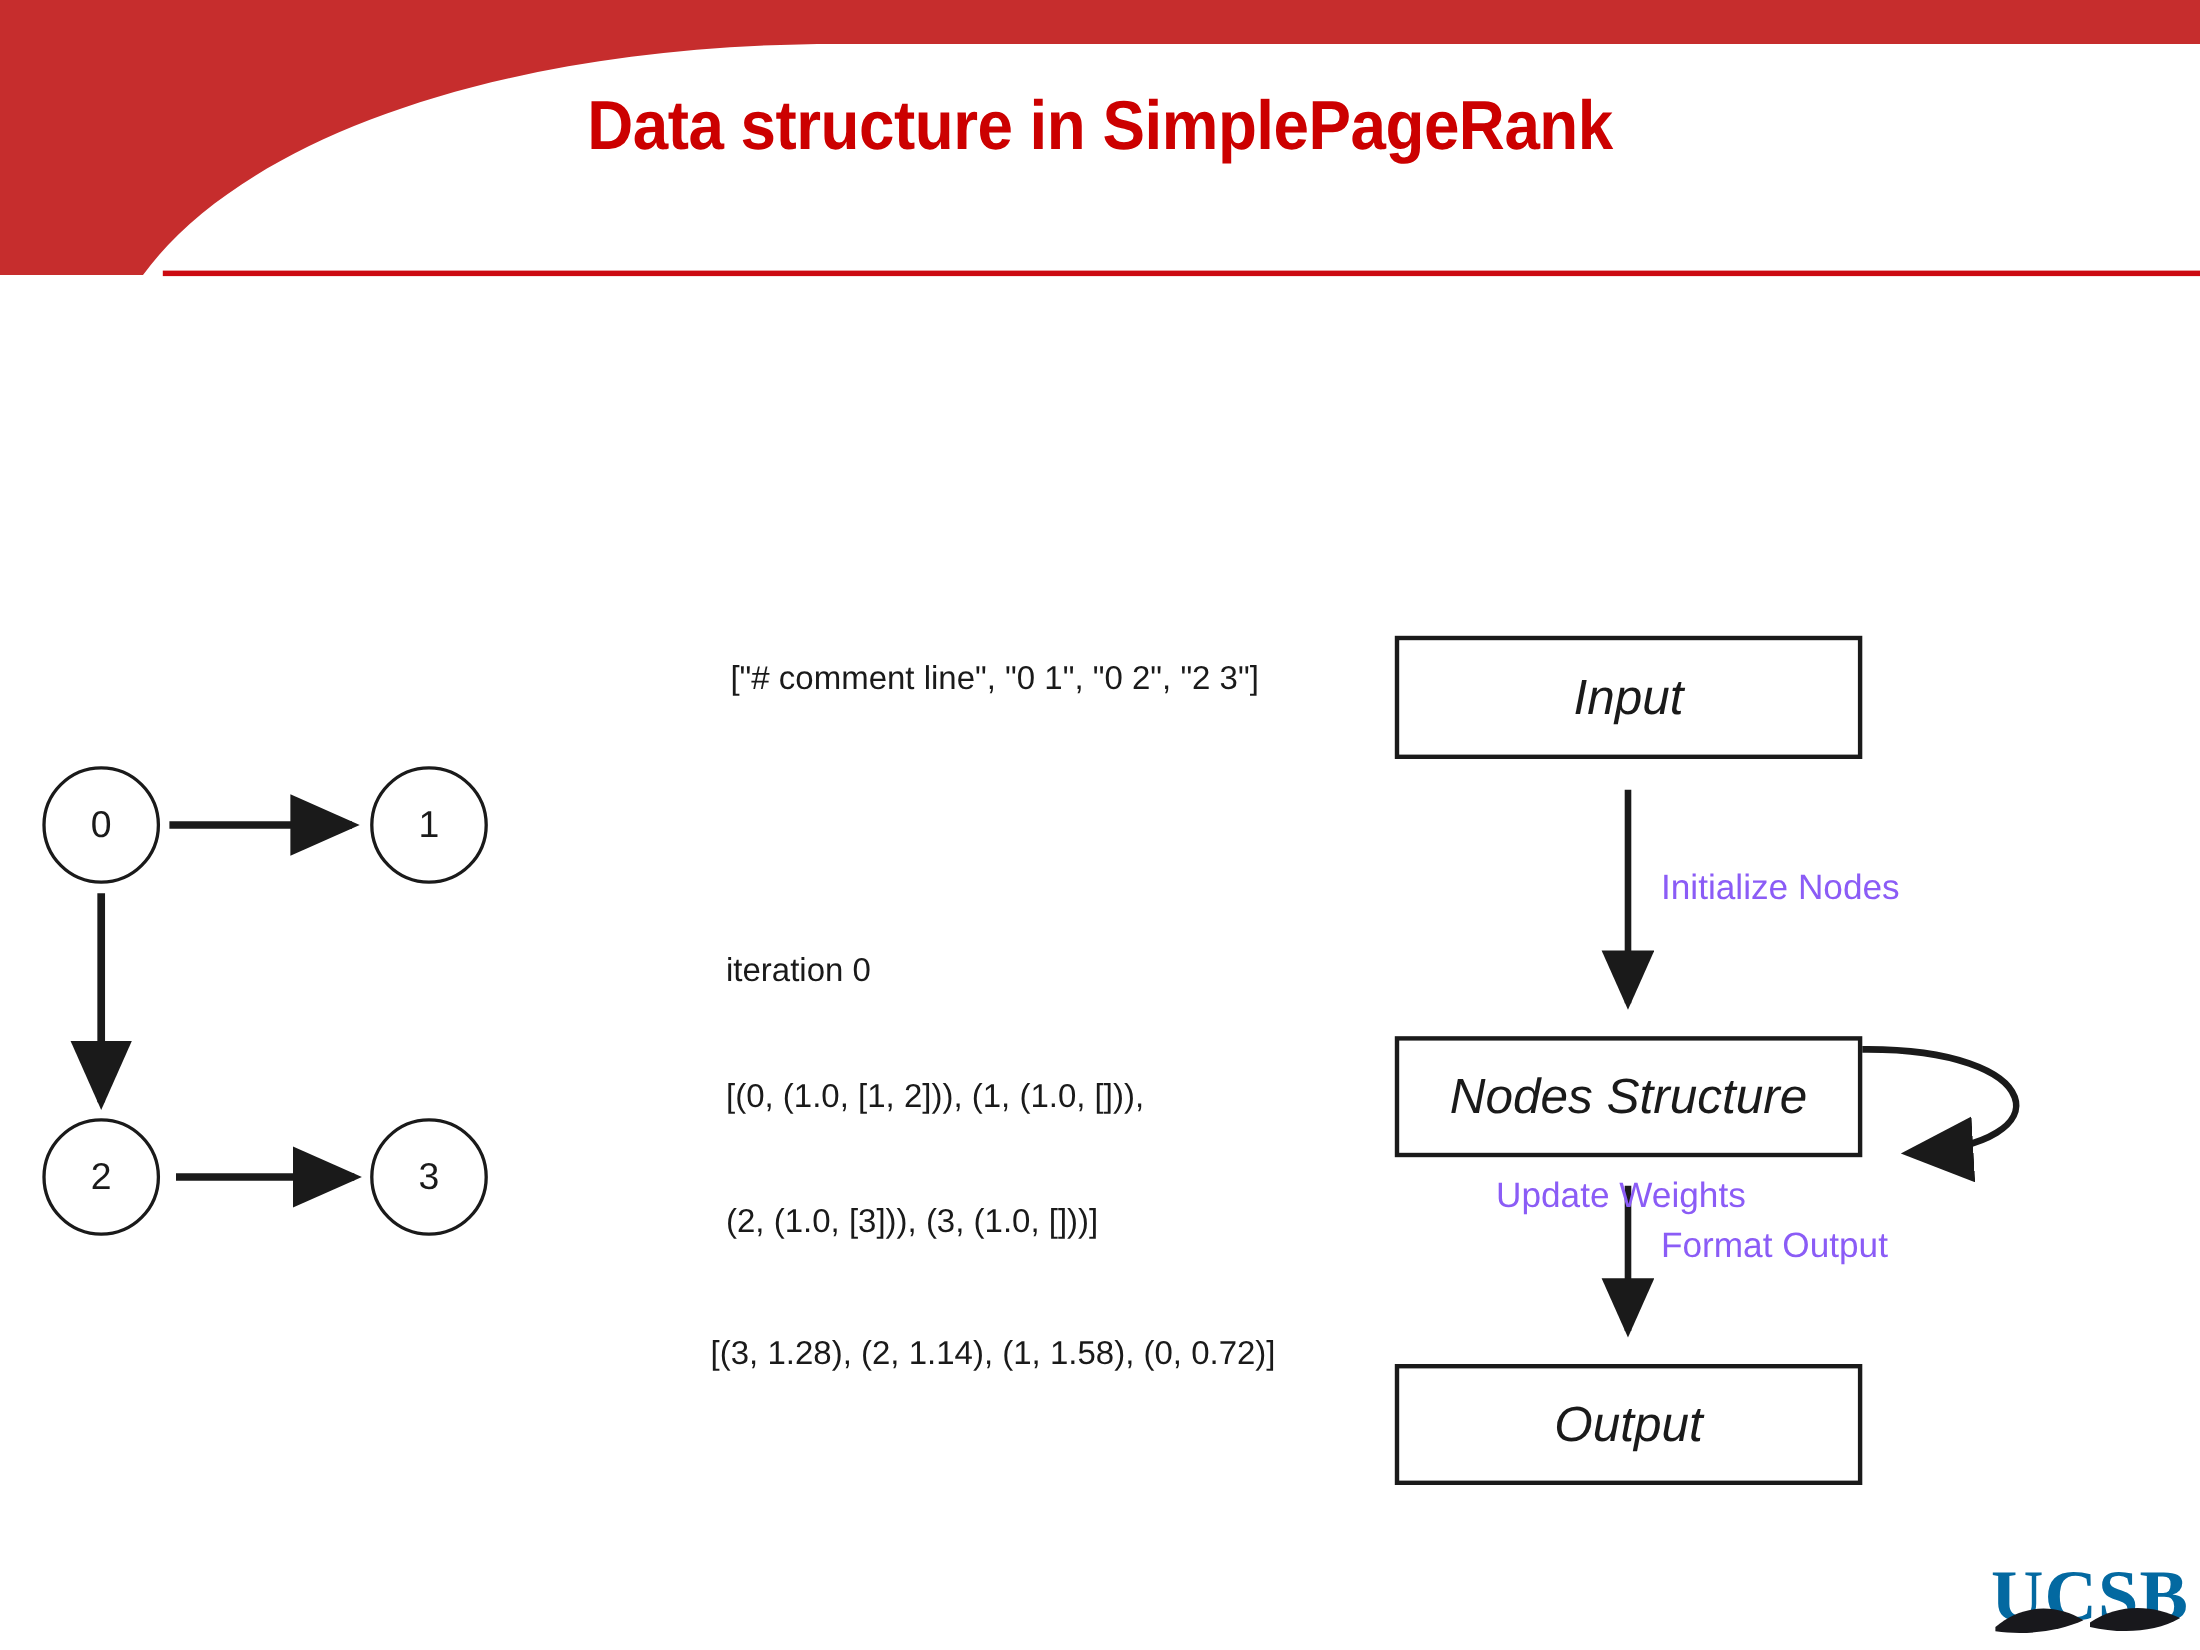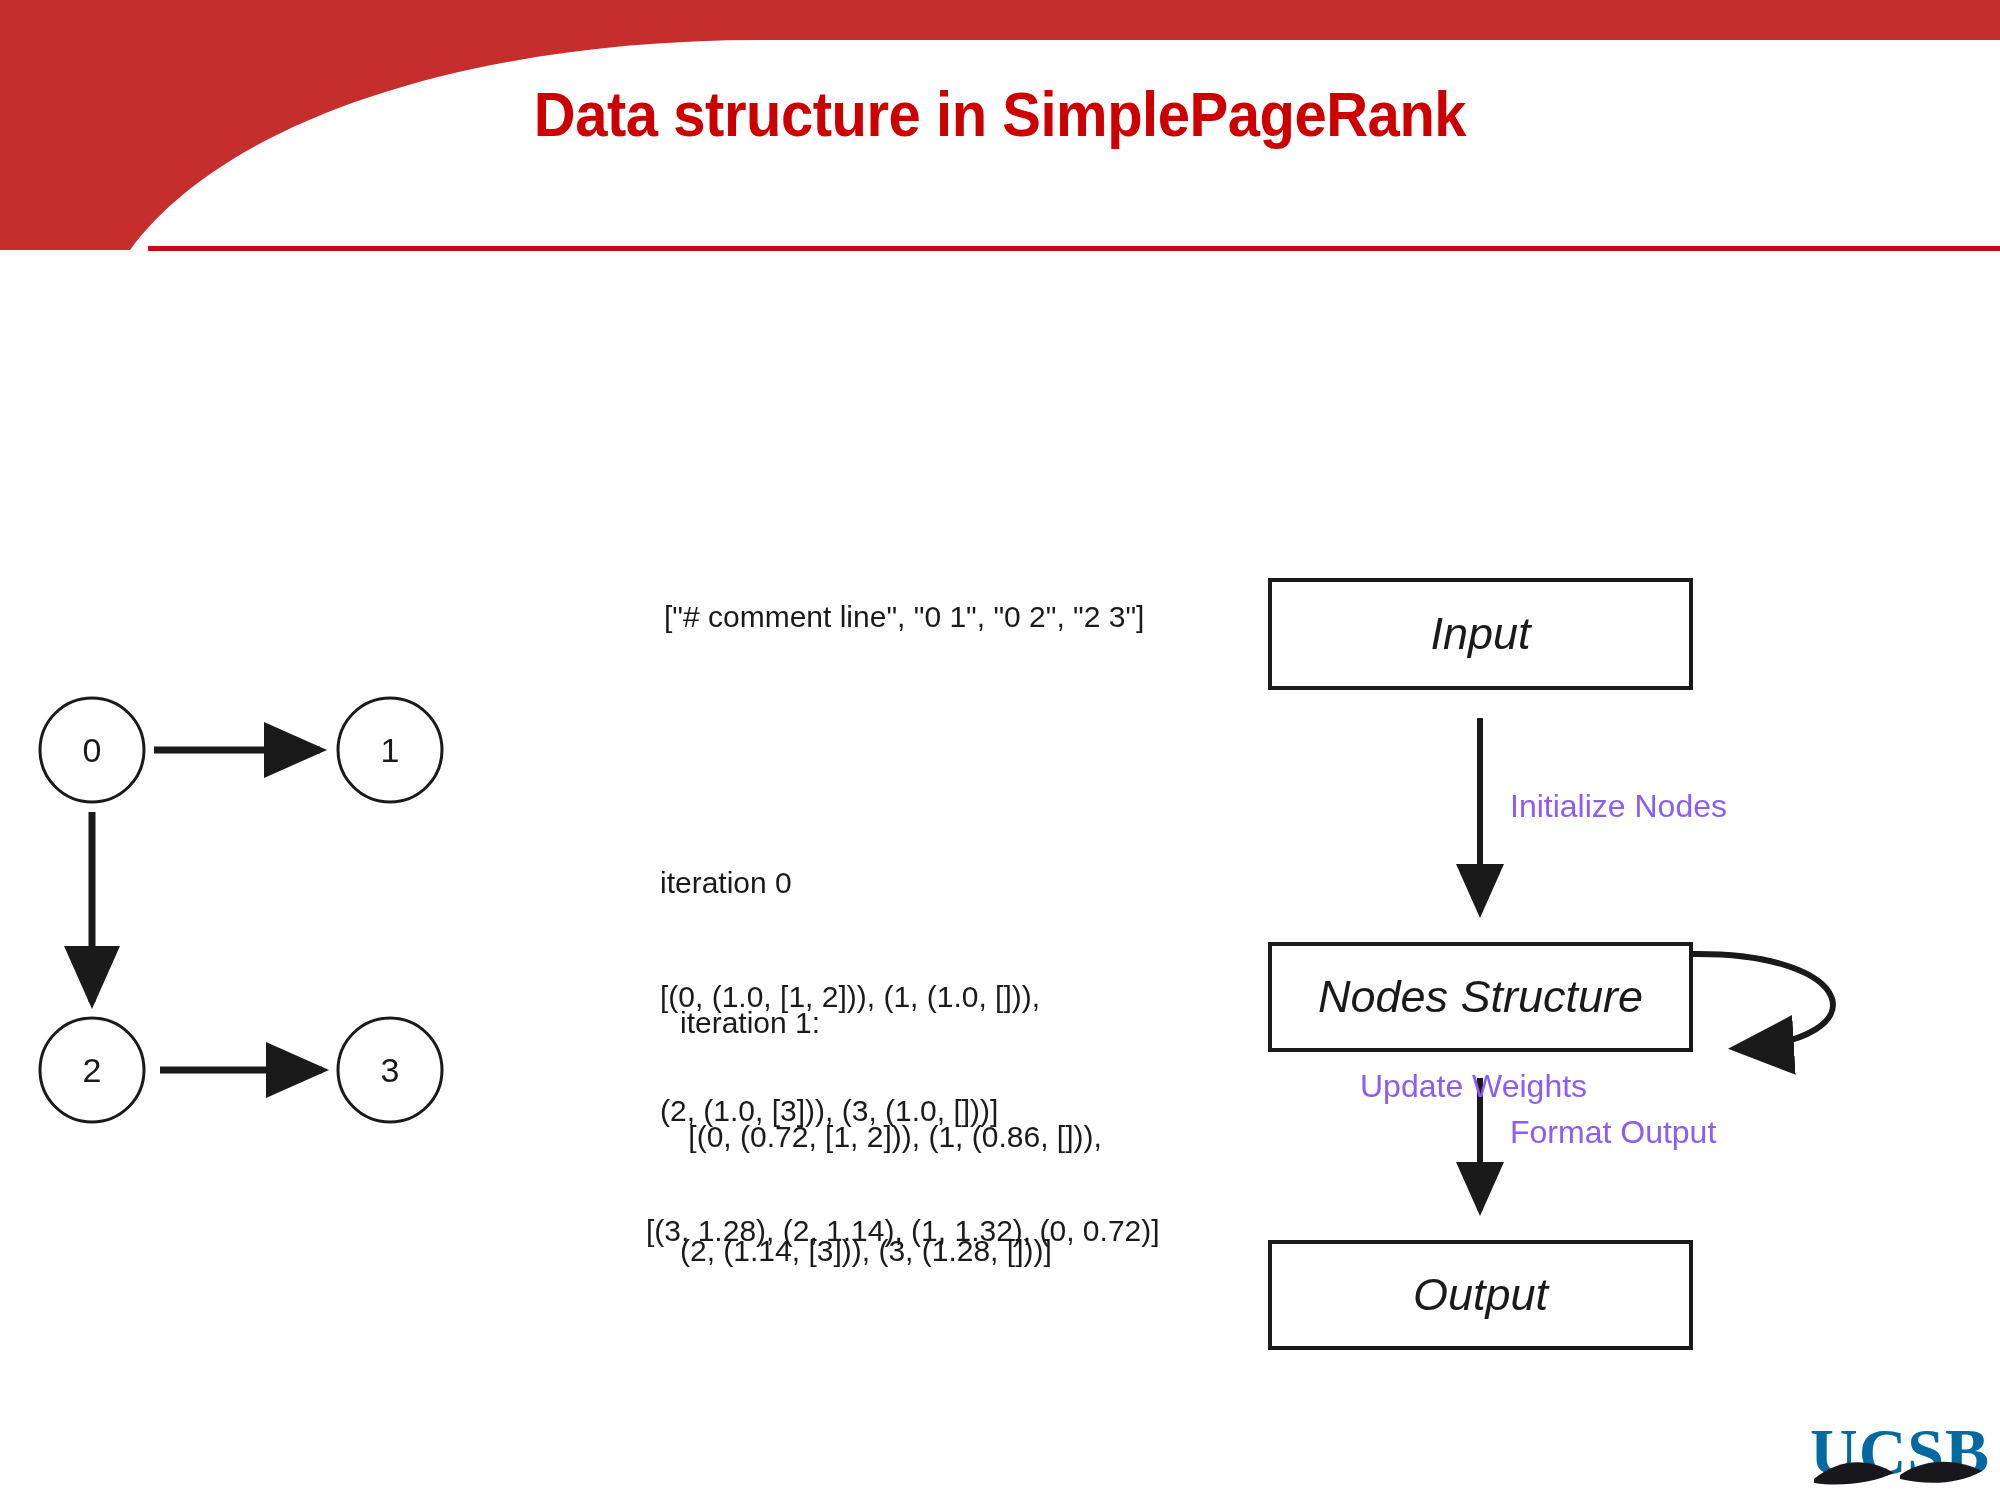--- a/index.html
+++ b/index.html
@@ -206,27 +206,22 @@
   </svg>
 
   <div class="mono-text" id="input-list-text">["# comment line", "0 1", "0 2", "2 3"]</div>
 
   <div class="mono-text" id="iter0-block">
     <span class="blk-line">iteration 0</span>
     <span class="blk-line">[(0, (1.0, [1, 2])), (1, (1.0, [])),</span>
     <span class="blk-line">(2, (1.0, [3])), (3, (1.0, []))]</span>
   </div>
 
-  <div class="mono-text" id="iter1-block">
-    <span class="blk-line">iteration 1:</span>
-    <span class="blk-line"> [(0, (0.72, [1, 2])), (1, (0.86, [])),</span>
-    <span class="blk-line">(2, (1.14, [3])), (3, (1.28, []))]</span>
-  </div>
-
-  <div class="mono-text" id="output-list-text">[(3, 1.28), (2, 1.14), (1, 1.32), (0, 0.72)]</div>
+
+  <div class="mono-text" id="output-list-text">[(3, 1.28), (2, 1.14), (1, 1.58), (0, 0.72)]</div>
 
   <div id="flowchart">
 
     <svg class="flow-arrows" viewBox="0 0 760 820">
       <defs>
         <marker id="arrowFlow" markerWidth="10" markerHeight="10" refX="8" refY="4" orient="auto" markerUnits="strokeWidth">
           <path d="M0,0 L9,4 L0,8 Z" fill="#1a1a1a"></path>
         </marker>
         <marker id="arrowLoop" markerWidth="12" markerHeight="12" refX="9" refY="5" orient="auto" markerUnits="strokeWidth">
           <path d="M0,0 L11,5 L0,10 Z" fill="#1a1a1a"></path>

